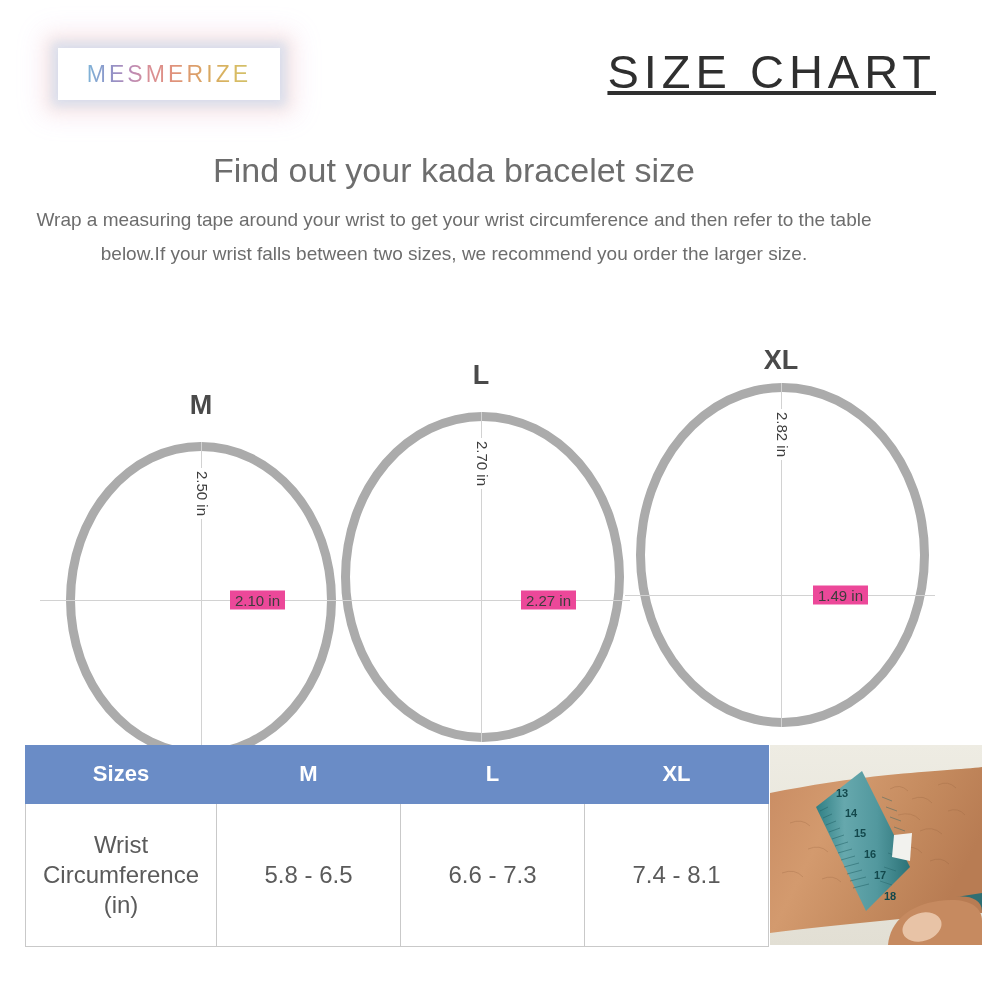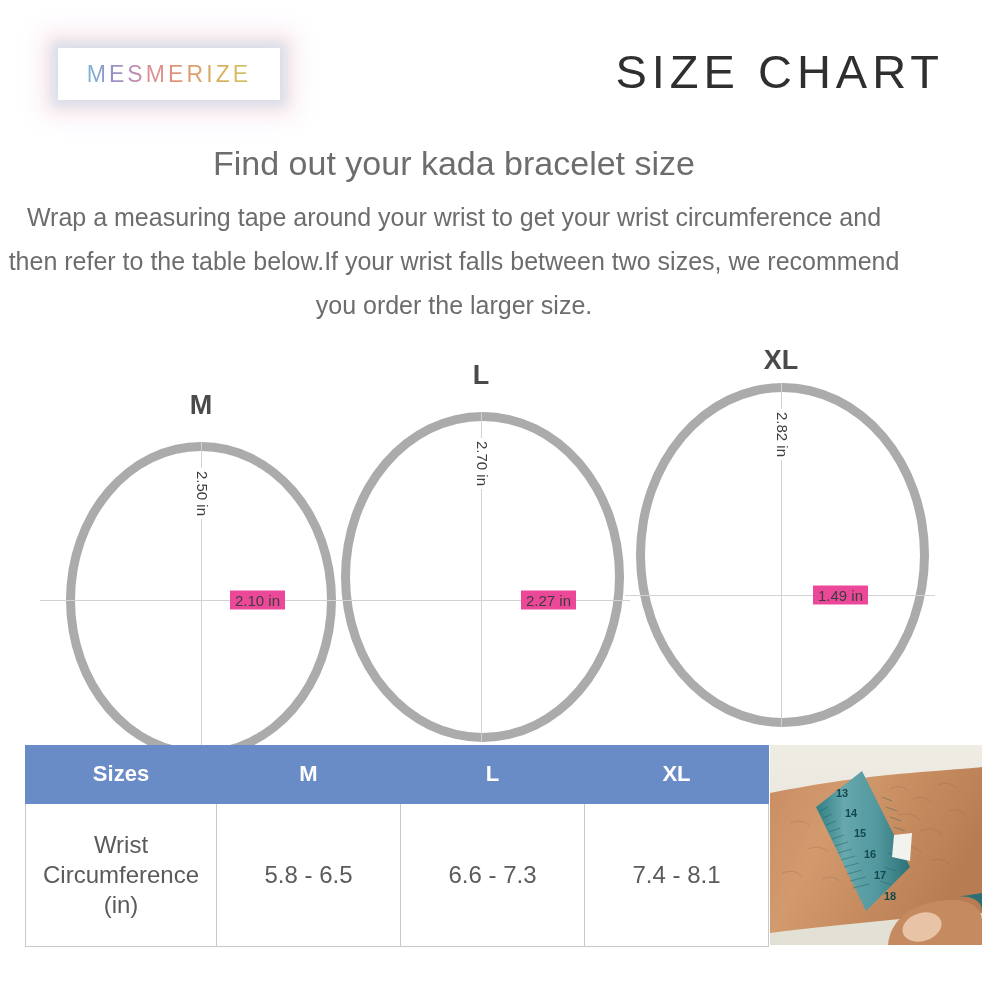--- a/index.html
+++ b/index.html
@@ -52,47 +52,48 @@
         #cfc06a 100%);
     -webkit-background-clip: text;
     background-clip: text;
     -webkit-text-fill-color: transparent;
     color: transparent;
     white-space: nowrap;
   }
 
   #size-chart-title {
     position: absolute;
-    right: 56px; top: 44px;
+    right: 64px; top: 44px;
     font-size: 47px;
     font-weight: 300;
     letter-spacing: 5px;
     color: #2f2f2f;
     font-family: "Liberation Sans", sans-serif;
     white-space: nowrap;
+    text-decoration: underline;
   }
 
   
   #intro-block {
     position: absolute;
-    left: 0; top: 143px;
+    left: 0; top: 150px;
     width: 908px;
     text-align: center;
   }
   #intro-heading {
     font-size: 34px;
     font-weight: 400;
     color: #6d6d6d;
     line-height: 1.22;
     margin: 0 0 12px 0;
   }
   #intro-paragraph {
     width: 900px;
     margin: 0 auto;
-    font-size: 25px;
+    font-size: 19px;
     font-weight: 400;
     color: #6d6d6d;
     line-height: 1.75;
     text-align: center;
   }
 
   
   #ovals-area {
     position: absolute;
     left: 0; top: 350px;

